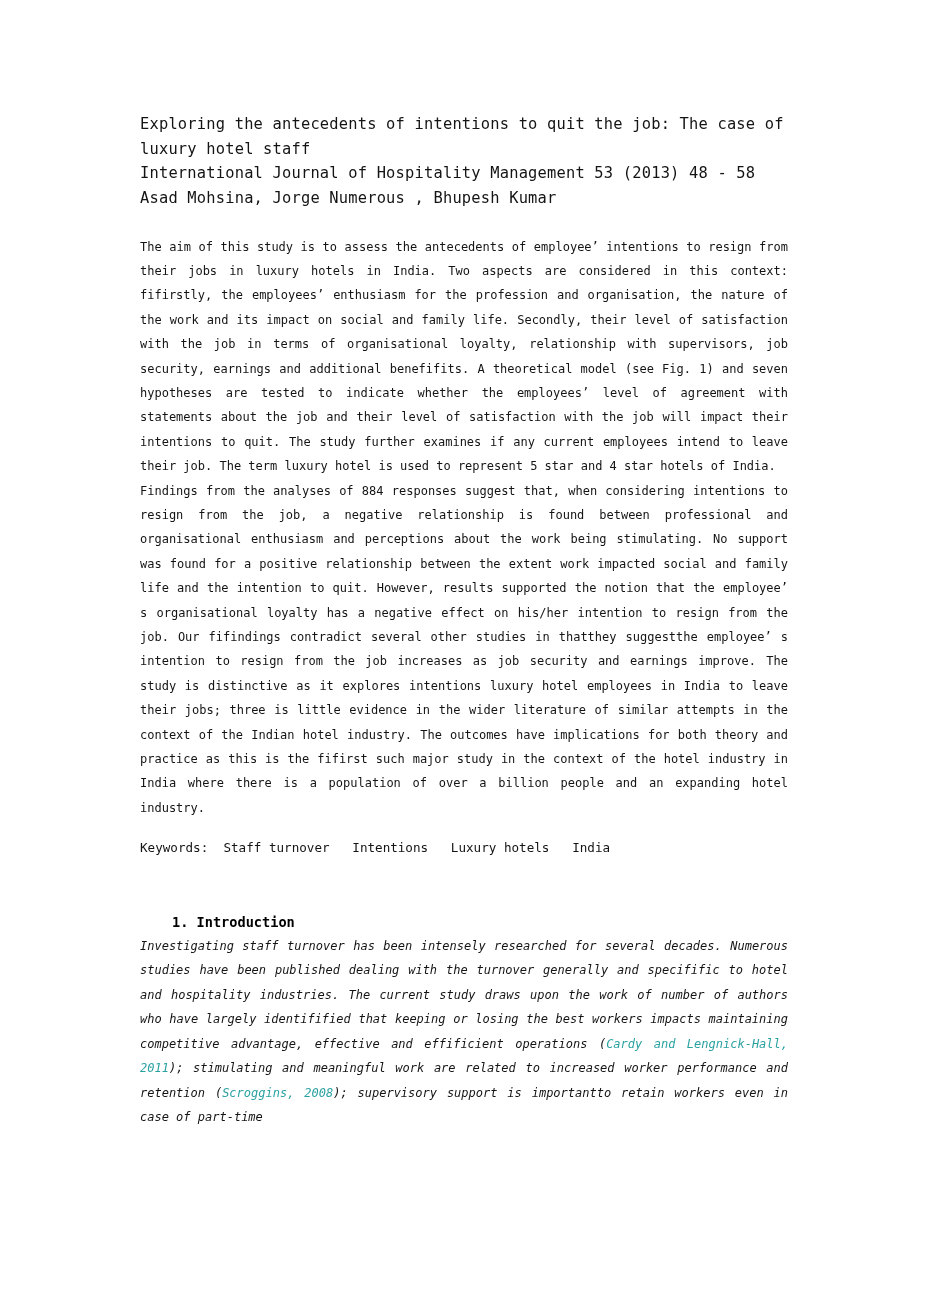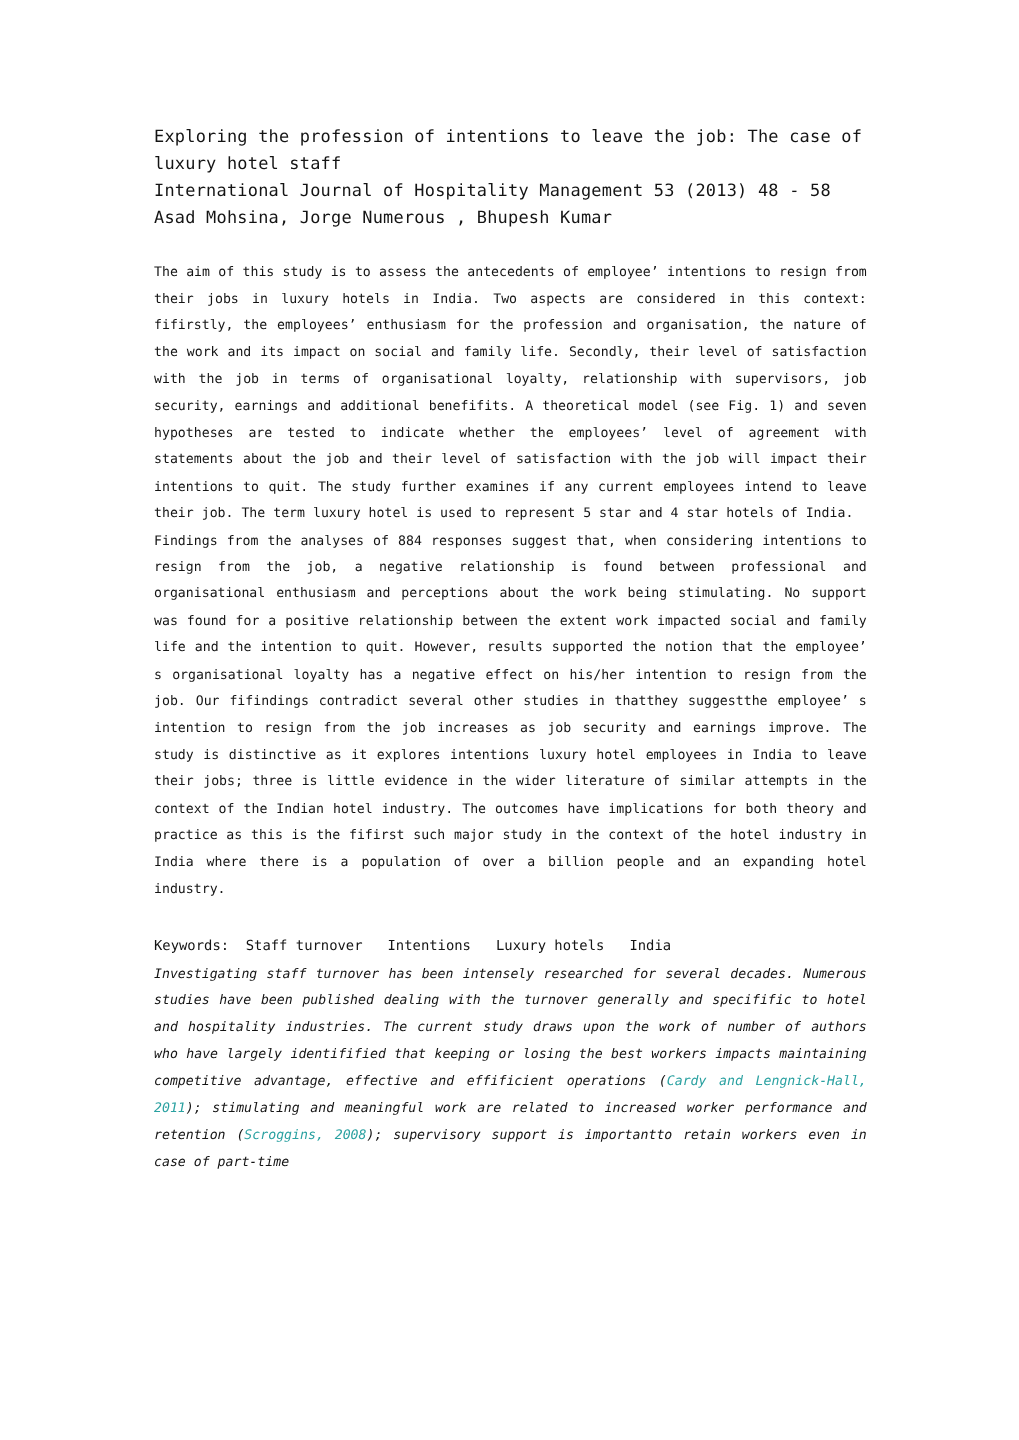--- a/index.html
+++ b/index.html
@@ -52,21 +52,21 @@
   }
   .body-text {
     font-size: 12px;
     line-height: 24.4px;
     text-align: justify;
     color: #141414;
   }
 
   
   .keywords-line {
-    margin-top: 28px;
+    margin-top: 16px;
     font-size: 12.6px;
     line-height: 24.4px;
     white-space: pre-wrap;
     color: #141414;
   }
 
   
   .section-heading {
     margin-top: 49px;
     margin-left: 32px;
@@ -85,28 +85,29 @@
     text-decoration: none;
     cursor: pointer;
   }
 </style>
 </head>
 <body>
 
 <div class="page">
 
   <header class="paper-header">
-    <div class="paper-title">Exploring the profession of intentions to leave the job: The case of luxury hotel staff</div>
+    <div class="paper-title">Exploring the antecedents of intentions to quit the job: The case of luxury hotel staff</div>
     <div class="journal-line">International Journal of Hospitality Management 53 (2013) 48 - 58</div>
     <div class="authors-line">Asad Mohsina, Jorge Numerous , Bhupesh Kumar</div>
   </header>
 
   <section class="abstract-section">
     <p class="body-text">The aim of this study is to assess the antecedents of employee’ intentions to resign from their jobs in luxury hotels in India. Two aspects are considered in this context: fifirstly, the employees’ enthusiasm for the profession and organisation, the nature of the work and its impact on social and family life. Secondly, their level of satisfaction with the job in terms of organisational loyalty, relationship with supervisors, job security, earnings and additional benefifits. A theoretical model (see Fig. 1) and seven hypotheses are tested to indicate whether the employees’ level of agreement with statements about the job and their level of satisfaction with the job will impact their intentions to quit. The study further examines if any current employees intend to leave their job. The term luxury hotel is used to represent 5 star and 4 star hotels of India.</p>
     <p class="body-text">Findings from the analyses of 884 responses suggest that, when considering intentions to resign from the job, a negative relationship is found between professional and organisational enthusiasm and perceptions about the work being stimulating. No support was found for a positive relationship between the extent work impacted social and family life and the intention to quit. However, results supported the notion that the employee’ s organisational loyalty has a negative effect on his/her intention to resign from the job. Our fifindings contradict several other studies in thatthey suggestthe employee’ s intention to resign from the job increases as job security and earnings improve. The study is distinctive as it explores intentions luxury hotel employees in India to leave their jobs; three is little evidence in the wider literature of similar attempts in the context of the Indian hotel industry. The outcomes have implications for both theory and practice as this is the fifirst such major study in the context of the hotel industry in India where there is a population of over a billion people and an expanding hotel industry.</p>
   </section>
 
   <div class="keywords-line">Keywords:  Staff turnover   Intentions   Luxury hotels   India</div>
 
+  <h2 class="section-heading">1. Introduction</h2>
 
   <p class="body-text intro-paragraph"><span>Investigating staff turnover has been intensely researched for several decades. Numerous studies have been published dealing with the turnover generally and specifific to hotel and hospitality industries. The current study draws upon the work of number of authors who have largely identifified that keeping or losing the best workers impacts maintaining competitive advantage, effective and effificient operations (</span><a class="cite">Cardy and Lengnick-Hall, 2011</a><span>); stimulating and meaningful work are related to increased worker performance and retention (</span><a class="cite">Scroggins, 2008</a><span>); supervisory support is importantto retain workers even in case of part-time</span></p>
 
 </div>
 
 </body></html>

